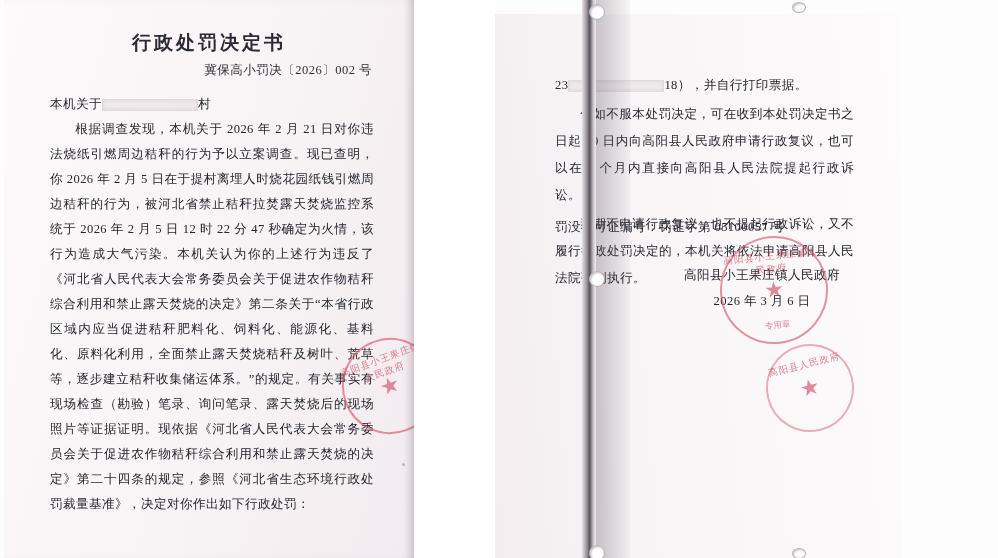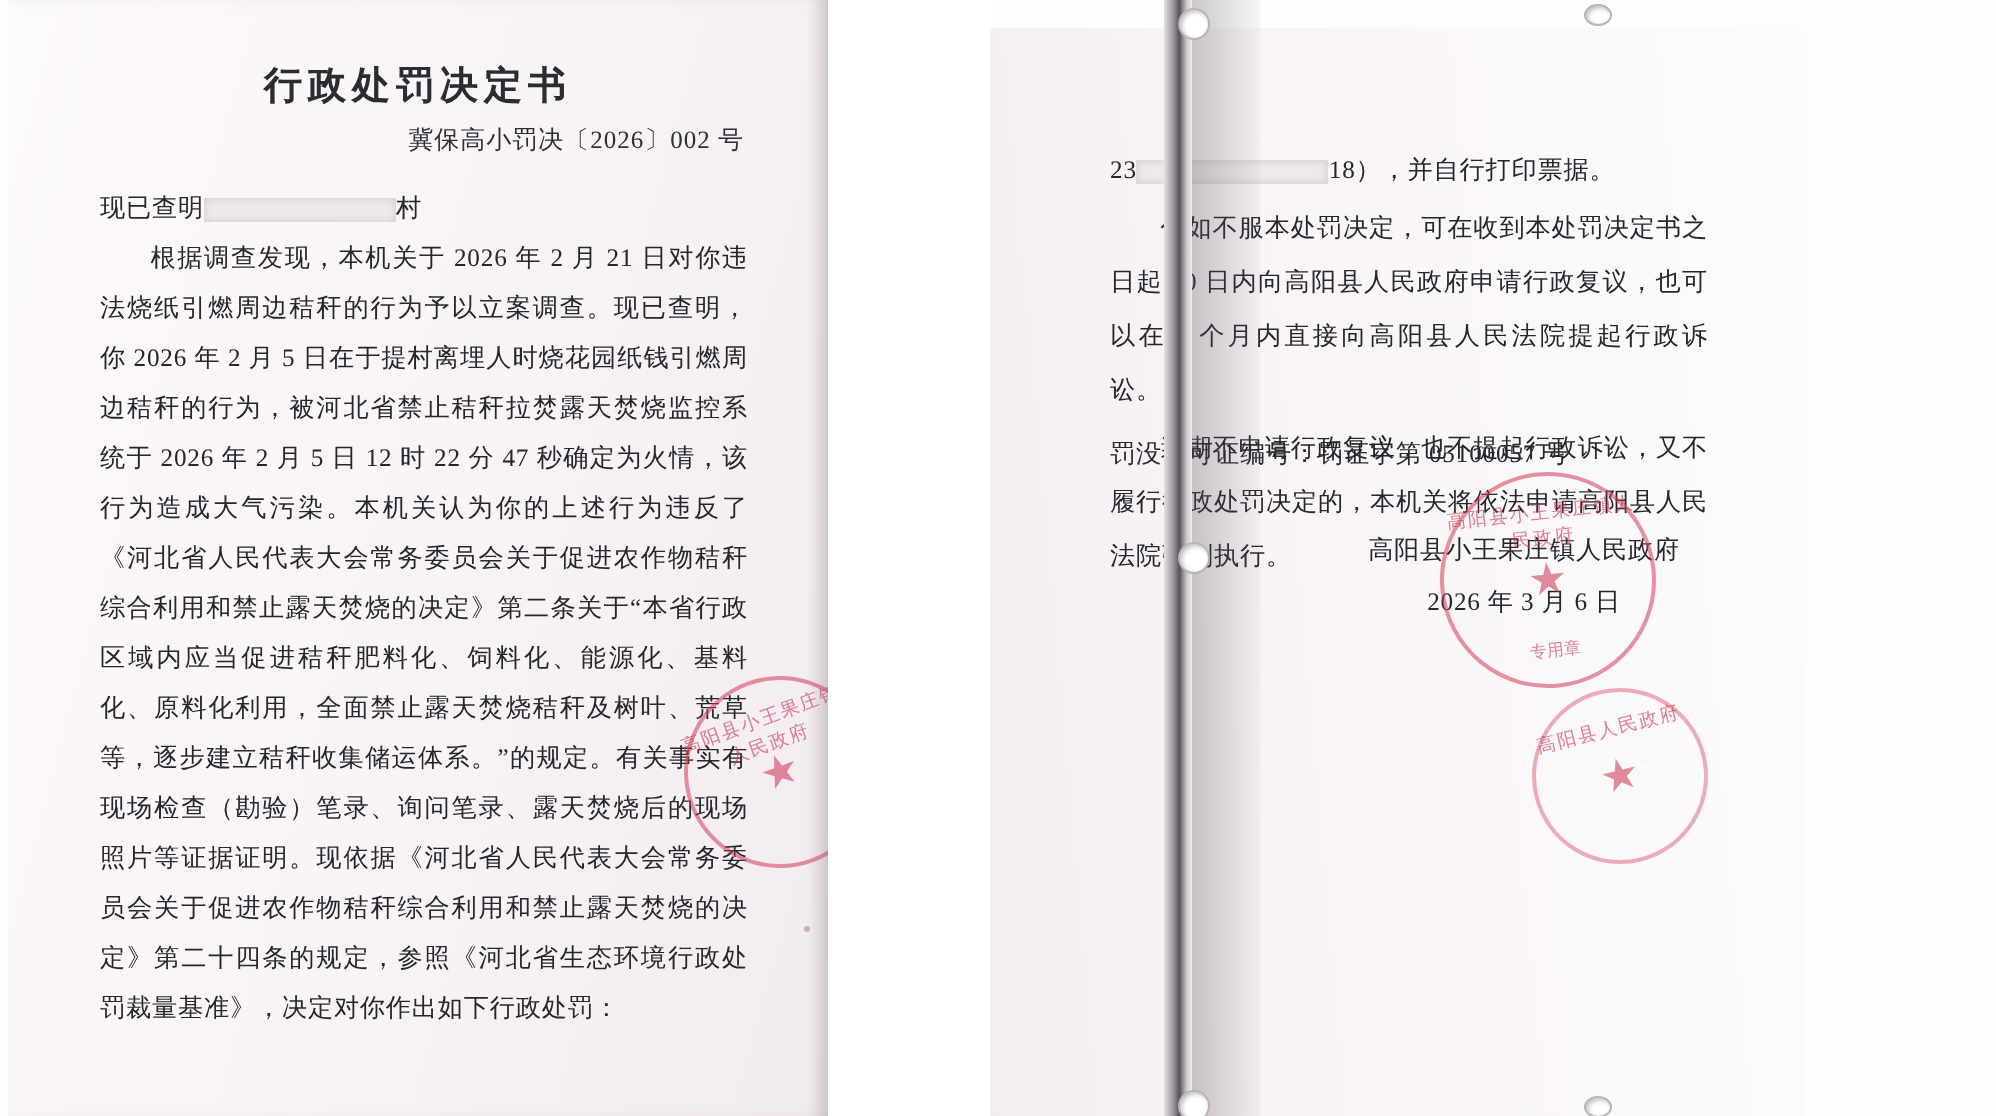--- a/index.html
+++ b/index.html
@@ -234,21 +234,21 @@
 <body>
 
 <div class="scan">
 
   <div class="page page-left">
     <div class="doc-title">行政处罚决定书</div>
     <div class="doc-number">冀保高小罚决〔2026〕002 号</div>
 
     <div class="body-text">
       <p>
-        <span>现已查明</span><span class="redact r-long"></span><span>村</span>
+        <span>本机关于</span><span class="redact r-long"></span><span>村</span>
       </p>
       <p class="indent">根据调查发现，本机关于 2026 年 2 月 21 日对你违法烧纸引燃周边秸秆的行为予以立案调查。现已查明，你 2026 年 2 月 5 日在于提村离埋人时烧花园纸钱引燃周边秸秆的行为，被河北省禁止秸秆拉焚露天焚烧监控系统于 2026 年 2 月 5 日 12 时 22 分 47 秒确定为火情，该行为造成大气污染。本机关认为你的上述行为违反了《河北省人民代表大会常务委员会关于促进农作物秸秆综合利用和禁止露天焚烧的决定》第二条关于“本省行政区域内应当促进秸秆肥料化、饲料化、能源化、基料化、原料化利用，全面禁止露天焚烧秸秆及树叶、荒草等，逐步建立秸秆收集储运体系。”的规定。有关事实有现场检查（勘验）笔录、询问笔录、露天焚烧后的现场照片等证据证明。现依据《河北省人民代表大会常务委员会关于促进农作物秸秆综合利用和禁止露天焚烧的决定》第二十四条的规定，参照《河北省生态环境行政处罚裁量基准》，决定对你作出如下行政处罚：</p>
 
     </div>
 
     <div class="stamp stamp-left">
       <span class="arc">高阳县小王果庄镇人民政府</span>
       <span class="star">★</span>
     </div>
 

